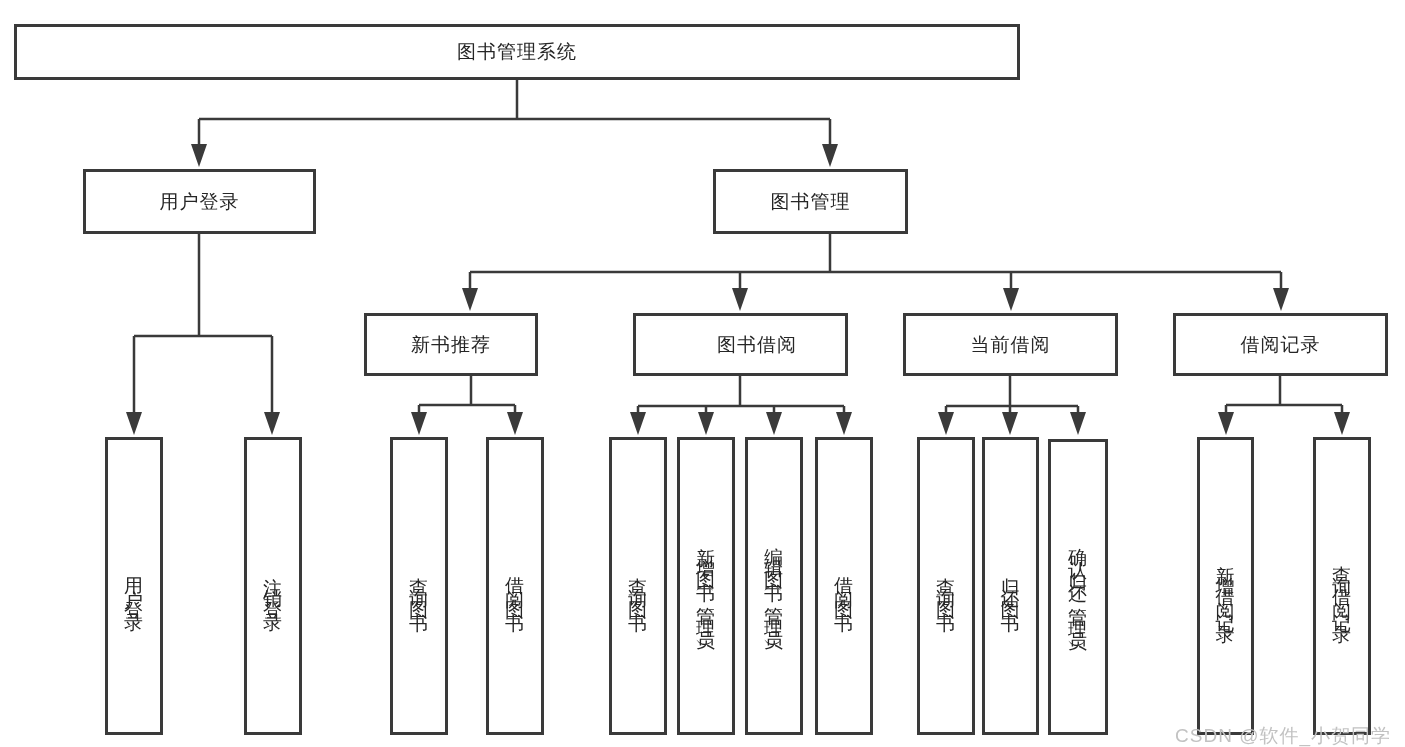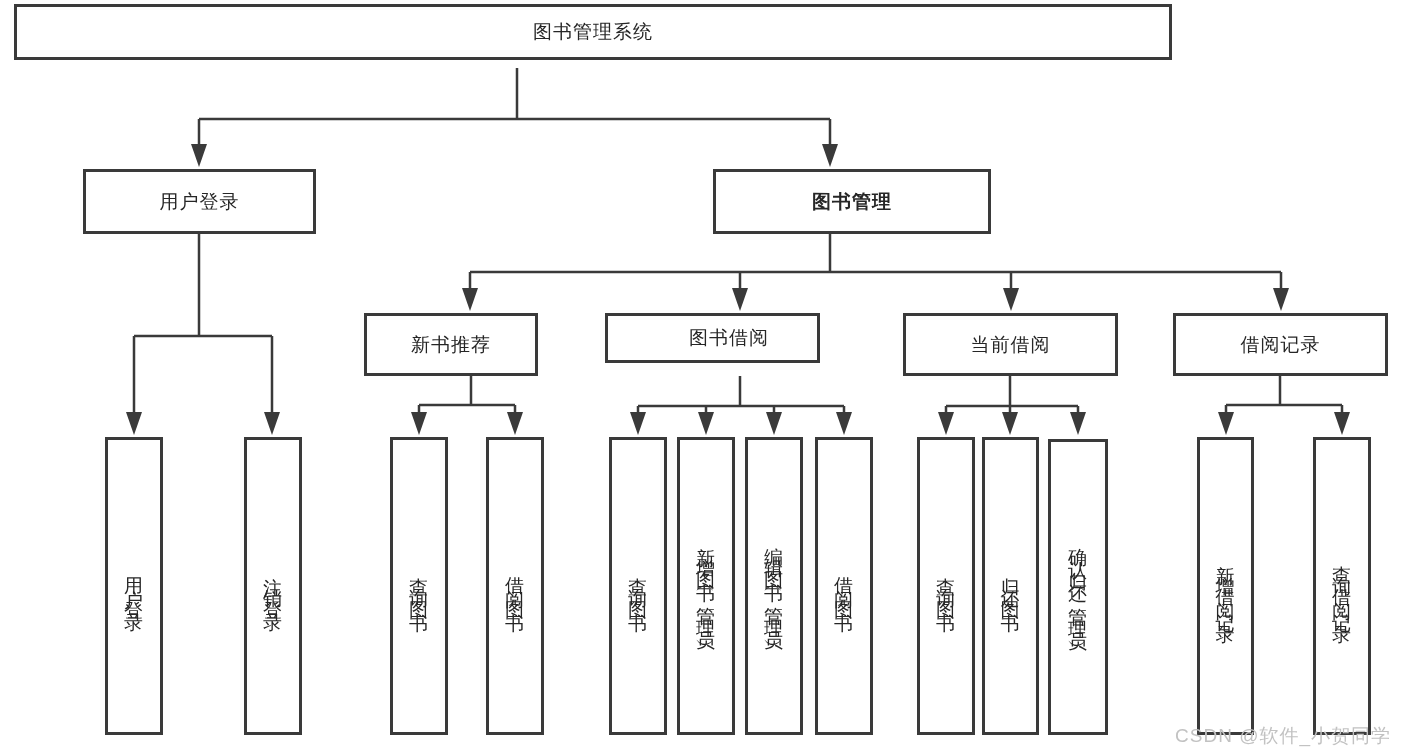--- a/index.html
+++ b/index.html
@@ -88,27 +88,27 @@
       <polygon points="1070,412 1086,412 1078,435"></polygon>
     </g>
 
     <g>
       <path d="M1280,376 V405 M1226,405 H1342 M1226,405 V415 M1342,405 V415"></path>
       <polygon points="1218,412 1234,412 1226,435"></polygon>
       <polygon points="1334,412 1350,412 1342,435"></polygon>
     </g>
   </svg>
 
-  <div class="box" style="left:14px;top:4px;width:1158px;height:56px;">图书管理系统</div>
+  <div class="box" style="left:14px;top:24px;width:1006px;height:56px;">图书管理系统</div>
 
   <div class="box" style="left:83px;top:169px;width:233px;height:65px;">用户登录</div>
-  <div class="box" style="left:713px;top:169px;width:278px;height:65px;font-weight:bold;">图书管理</div>
+  <div class="box" style="left:713px;top:169px;width:195px;height:65px;">图书管理</div>
 
   <div class="box" style="left:364px;top:313px;width:174px;height:63px;">新书推荐</div>
-  <div class="box" style="left:605px;top:313px;width:215px;height:50px;padding-left:33px;">图书借阅</div>
+  <div class="box" style="left:633px;top:313px;width:215px;height:63px;padding-left:33px;">图书借阅</div>
   <div class="box" style="left:903px;top:313px;width:215px;height:63px;">当前借阅</div>
   <div class="box" style="left:1173px;top:313px;width:215px;height:63px;text-align:right;">借阅记录</div>
 
   <div class="leaf" style="left:105px;top:437px;width:58px;height:298px;">
     <span>用户登录</span>
   </div>
   <div class="leaf" style="left:244px;top:437px;width:58px;height:298px;">
     <span>注销登录</span>
   </div>
 

